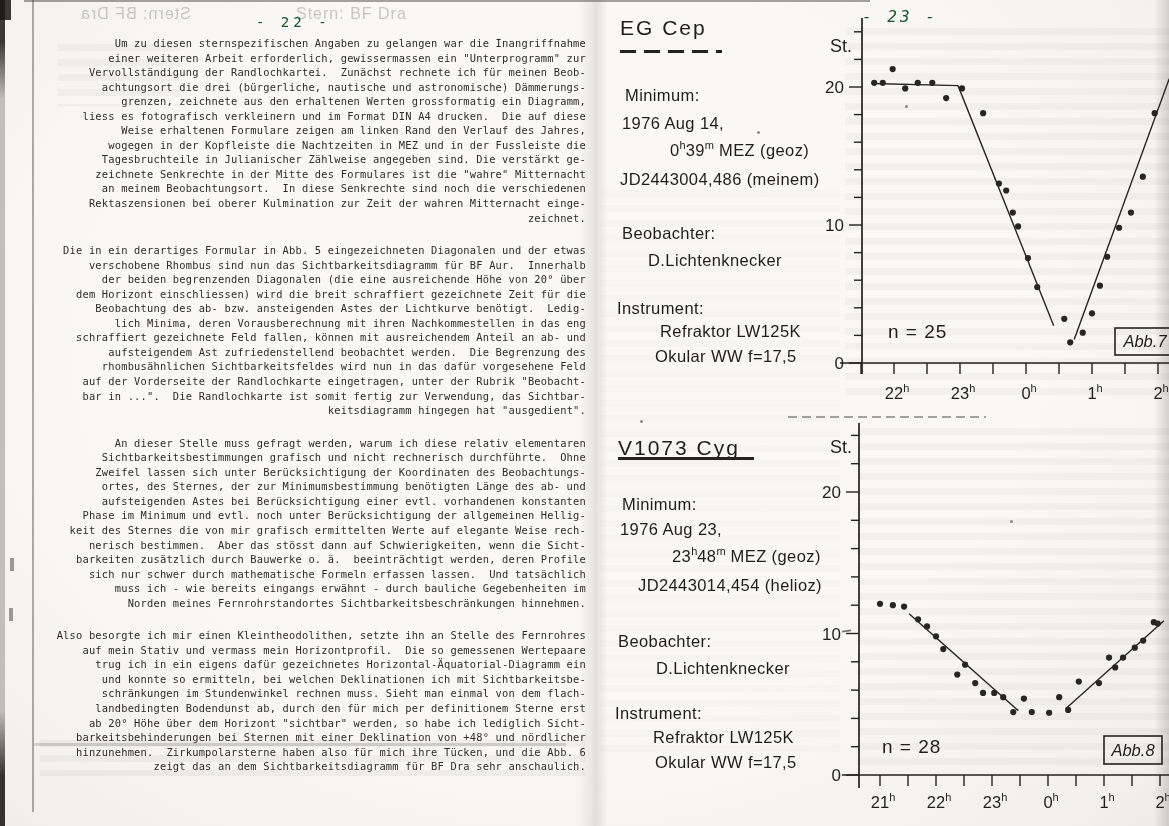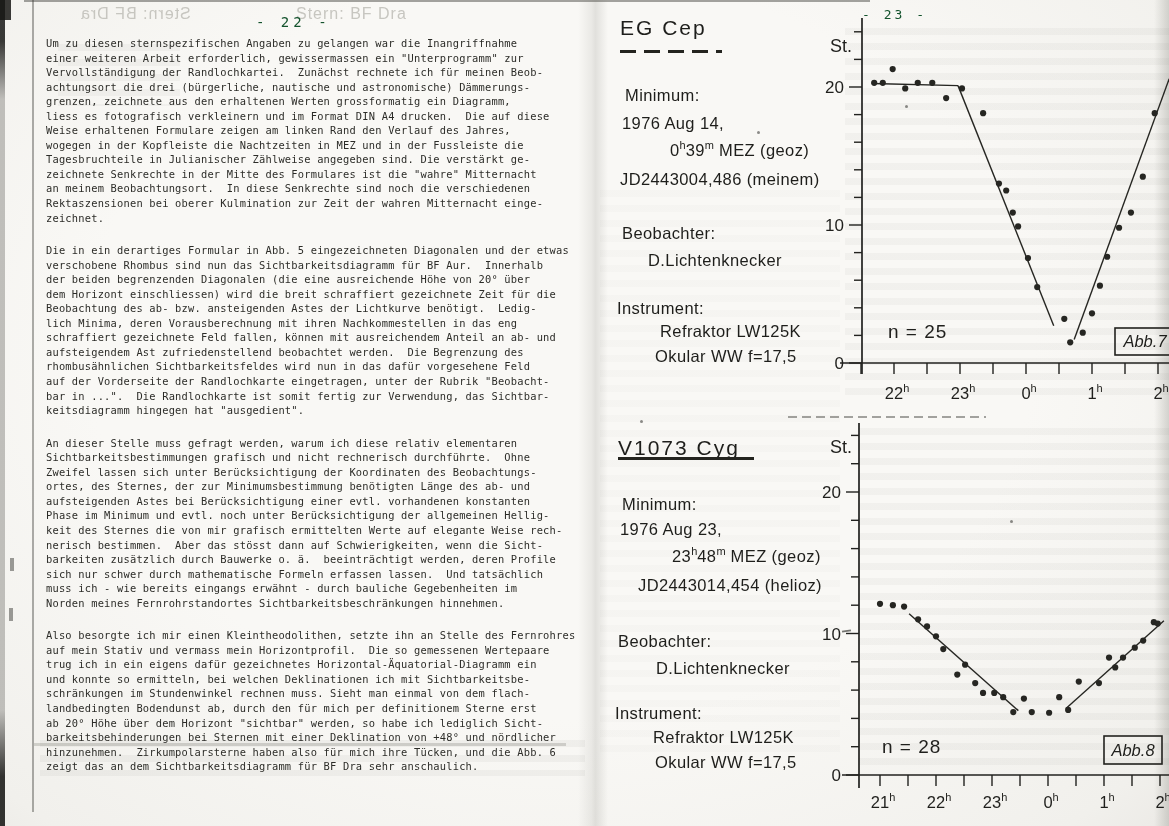--- a/index.html
+++ b/index.html
@@ -22,25 +22,25 @@
   .bleed{background:repeating-linear-gradient(180deg,rgba(105,105,98,.07) 0 7px,rgba(0,0,0,0) 7px 15px);}
   .bleed-line{left:34px;top:743px;width:532px;height:3px;background:rgba(85,85,78,.22);}
   .margin-tick{width:4px;height:13px;background:rgba(60,60,56,.5);}
   .speck{width:3px;height:3px;border-radius:50%;background:rgba(50,50,46,.55);}
   .stray-dash{left:842px;top:630px;width:9px;height:2px;background:rgba(60,60,56,.7);transform:rotate(-8deg);}
   .ghost{color:#c7c6c0;font-size:16px;letter-spacing:1px;filter:blur(.4px);white-space:nowrap;}
   .ghost.mirror{transform:scaleX(-1);}
   
   .pageno{color:#14532d;font-family:"DejaVu Sans Mono",monospace;}
   #pageno-22{left:256px;top:14px;font-size:14px;letter-spacing:4px;}
-  #pageno-23{left:862px;top:7px;font-size:13px;letter-spacing:3px;}
+  #pageno-23{left:862px;top:7px;font-size:16px;letter-spacing:3px;font-style:italic;}
   .body-text{left:46px;top:36px;width:540px;}
   .para{
     font-family:"DejaVu Sans Mono",monospace;font-size:10.4px;line-height:14.55px;
-    letter-spacing:.2px;color:#2c2c28;white-space:pre;margin:0 0 18px 0;
+    letter-spacing:.2px;color:#2c2c28;white-space:pre;margin:0 0 18px 0;text-align:right;
   }
   
   .star-title{font-size:21px;letter-spacing:2px;color:#1e1e1b;white-space:nowrap;}
   .underline-dashed{height:3px;background:repeating-linear-gradient(90deg,#24241f 0 16px,transparent 16px 24px);}
   .underline-solid{height:2.5px;background:#24241f;}
   .rp-line{font-size:16.5px;letter-spacing:.4px;color:#1e1e1b;white-space:nowrap;}
   .rp-line sup{font-size:11px;letter-spacing:0;}
   .dash-sep{left:788px;top:416px;width:198px;height:2px;
     background:repeating-linear-gradient(90deg,rgba(90,90,85,.55) 0 9px,transparent 9px 14px);}
   

